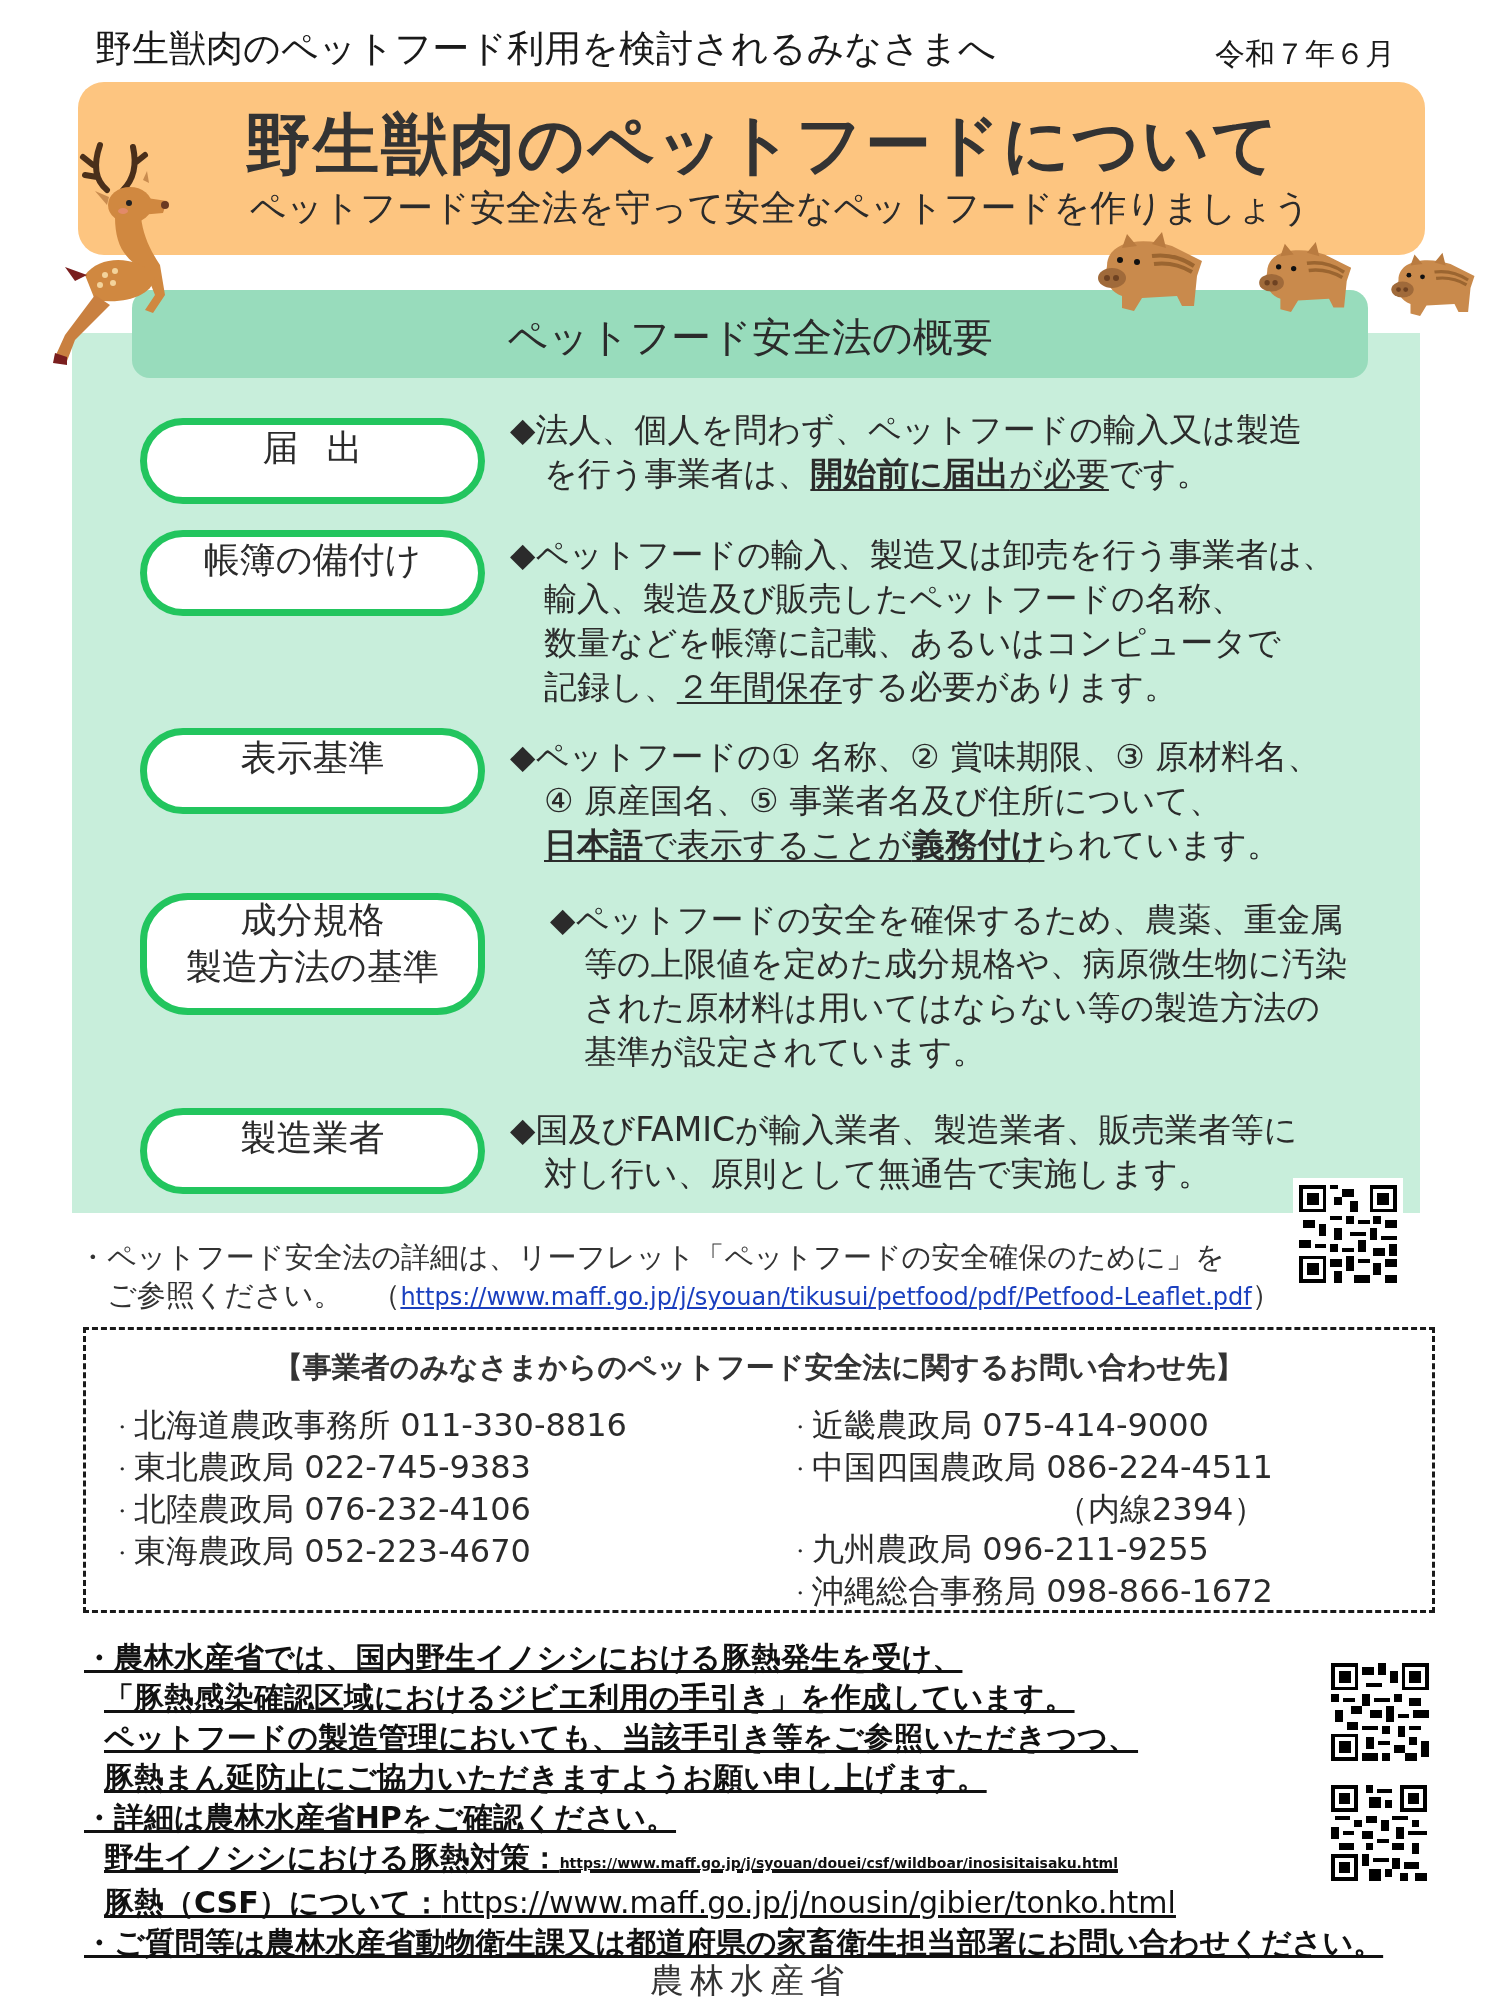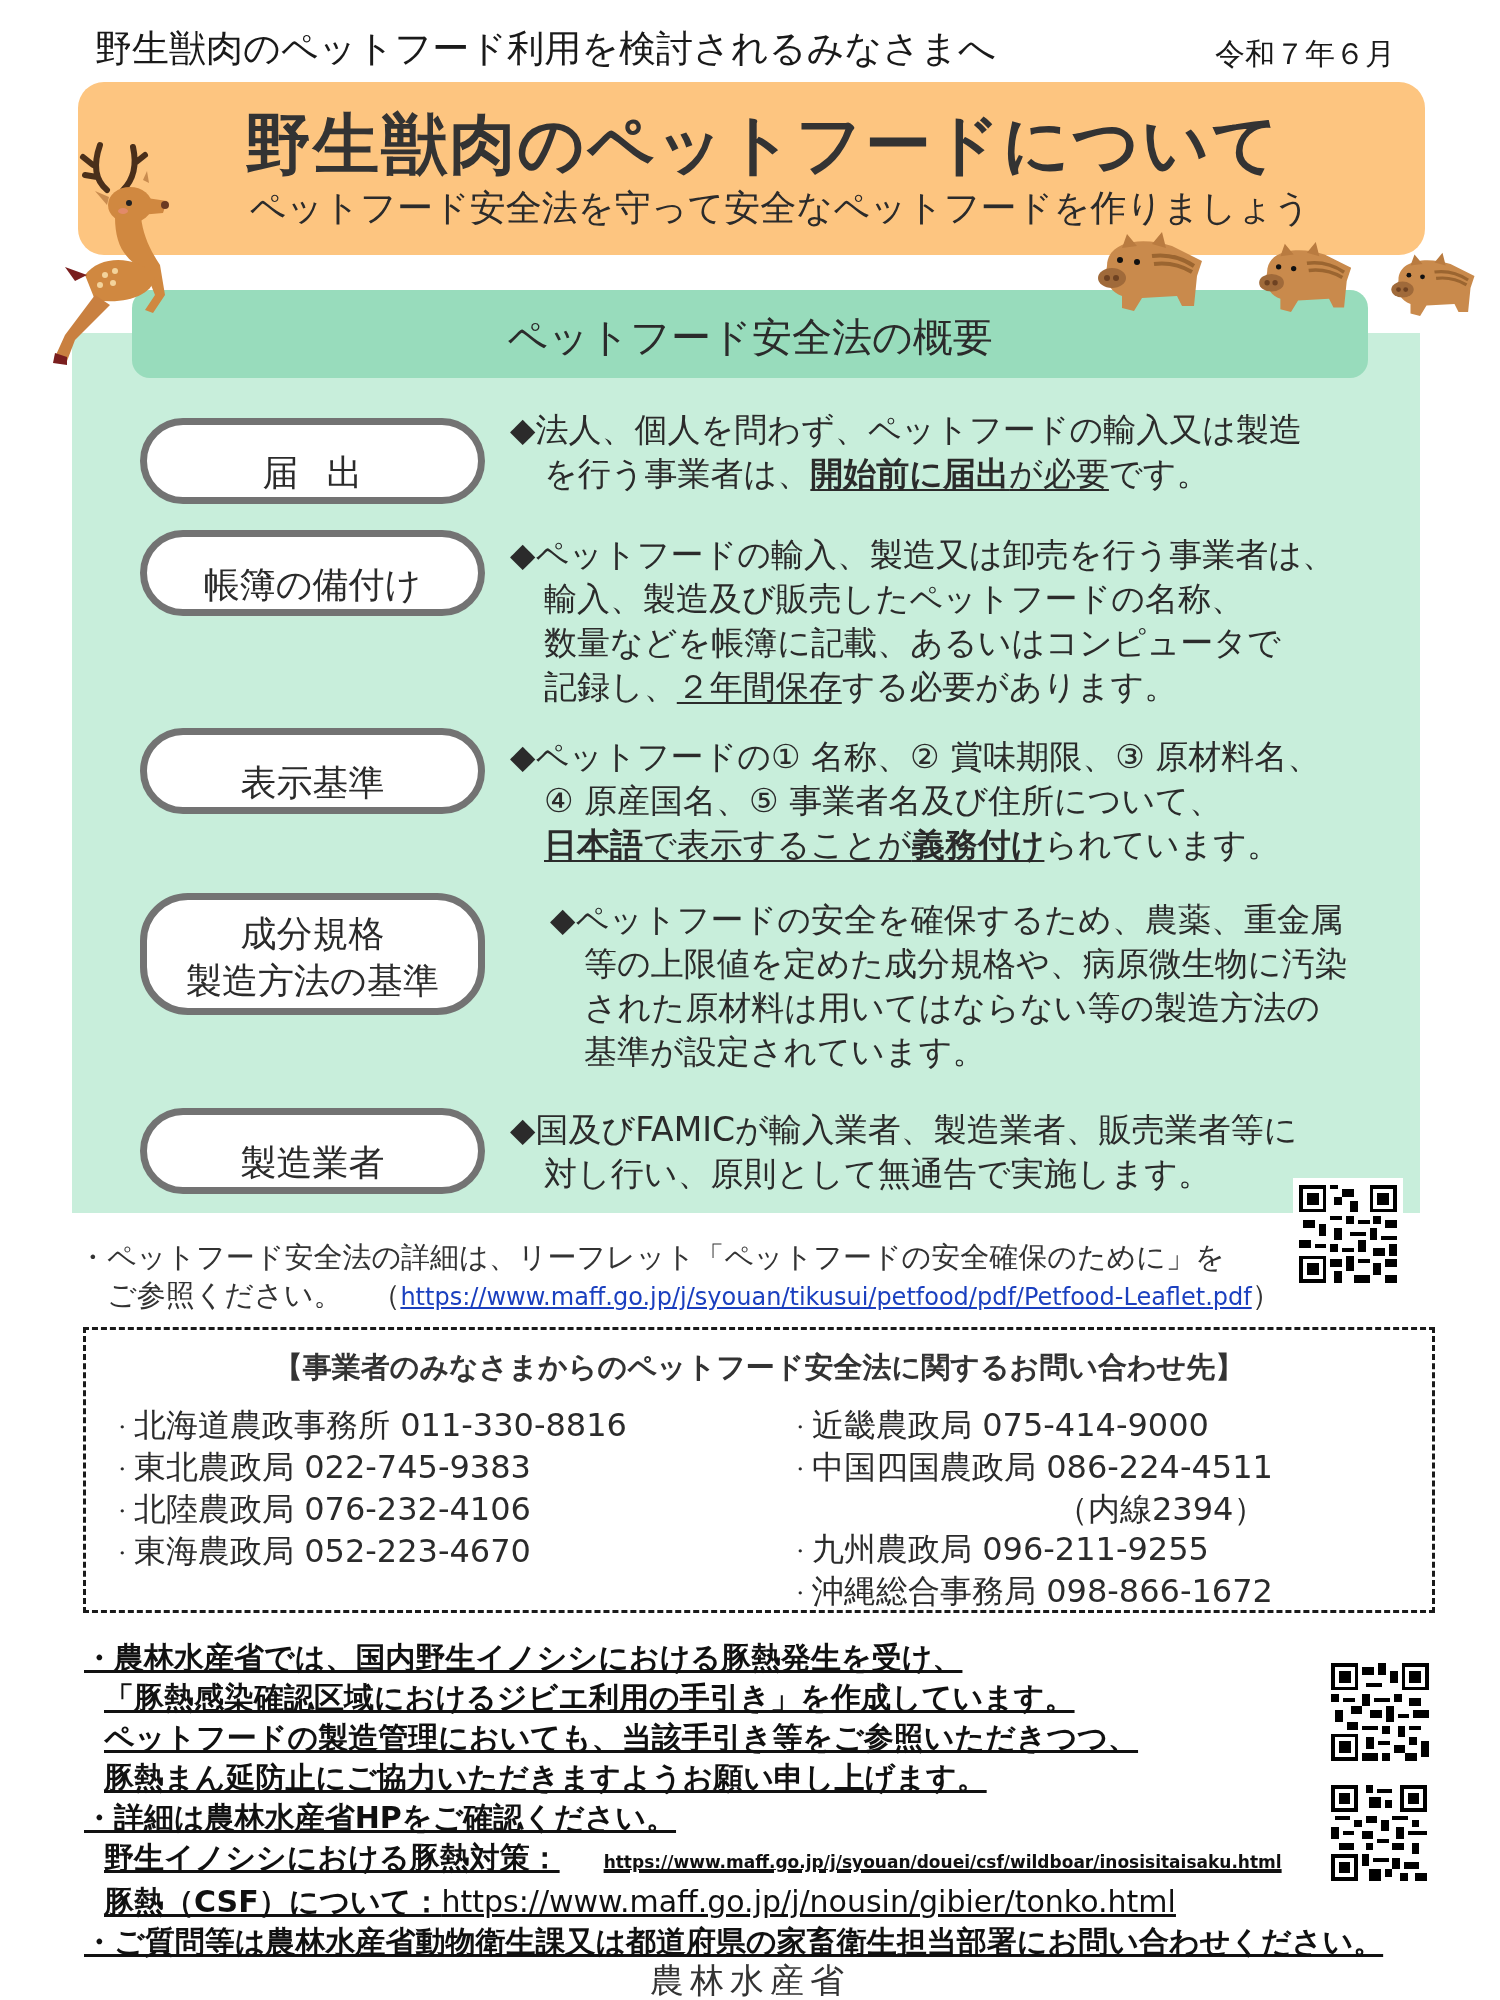--- a/index.html
+++ b/index.html
@@ -16,21 +16,21 @@
     .banner { left: 78px; top: 82px; width: 1347px; height: 173px; background: #fdc580; border-radius: 26px; }
     .banner-title { left: 0; top: 100px; width: 1500px; text-align: center; font-size: 66px; font-weight: bold; color: #333333; padding-left: 26px; letter-spacing: 2px; }
     .banner-sub { left: 0; top: 184px; width: 1500px; text-align: center; font-size: 36px; color: #2b2b2b; padding-left: 60px; }
 
     
     .panel { left: 72px; top: 333px; width: 1348px; height: 880px; background: #c8eedb; }
     .section-bar { left: 132px; top: 290px; width: 1236px; height: 88px; background: #98dcbc; border-radius: 18px; }
     .section-title { left: 132px; top: 310px; width: 1236px; text-align: center; font-size: 40px; color: #2b2b2b; }
 
     
-    .pill { left: 140px; width: 345px; background: #ffffff; border: 7px solid #737373; border-radius: 48px; display: flex; align-items: flex-end; justify-content: center; text-align: center; font-size: 36px; color: #2b2b2b; line-height: 1.3; }
+    .pill { left: 140px; width: 345px; background: #ffffff; border: 7px solid #22c55e; border-radius: 48px; display: flex; align-items: flex-start; justify-content: center; text-align: center; font-size: 36px; color: #2b2b2b; line-height: 1.3; }
     .pill.p1 { top: 418px; height: 86px; letter-spacing: 28px; padding-left: 28px; }
     .pill.p2 { top: 530px; height: 86px; }
     .pill.p3 { top: 728px; height: 86px; }
     .pill.p4 { top: 893px; height: 122px; font-family: Liberation Mono, monospace; }
     .pill.p5 { top: 1108px; height: 86px; }
 
     
     .desc { left: 510px; width: 900px; font-size: 33px; line-height: 44px; color: #2b2b2b; }
     .desc .line { display: block; white-space: nowrap; }
     .desc .indent { padding-left: 34px; }
@@ -61,21 +61,21 @@
     .contacts .bullet { display: inline-block; width: 22px; font-size: 20px; vertical-align: middle; }
     .c-left { left: 112px; top: 1405px; }
     .c-right { left: 790px; top: 1405px; }
     .c-right .sub { padding-left: 266px; }
 
     
     .bottom { left: 84px; top: 1638px; font-size: 30px; line-height: 40px; font-weight: bold; color: #111; }
     .bottom .line { display: block; white-space: nowrap; text-decoration: underline; }
     .bottom .ind { padding-left: 20px; }
     .bottom a { color: #111; text-decoration: underline; }
-    .bottom a.small { font-size: 17px; font-weight: bold; margin-left: 44px; }
+    .bottom a.small { font-size: 14px; font-weight: bold; }
     .bottom a.big { font-size: 30px; font-weight: normal; }
     .ministry { left: 0; top: 1958px; width: 1500px; text-align: center; font-size: 34px; letter-spacing: 6px; color: #333; padding-left: 0px; }
 
     
     .deer { left: 45px; top: 135px; width: 160px; height: 230px; }
     .boar { width: 130px; height: 100px; }
     .boar1 { left: 1082px; top: 226px; }
     .boar2 { left: 1245px; top: 236px; width: 115px; height: 90px; }
     .boar3 { left: 1378px; top: 248px; width: 105px; height: 80px; }
   </style>

